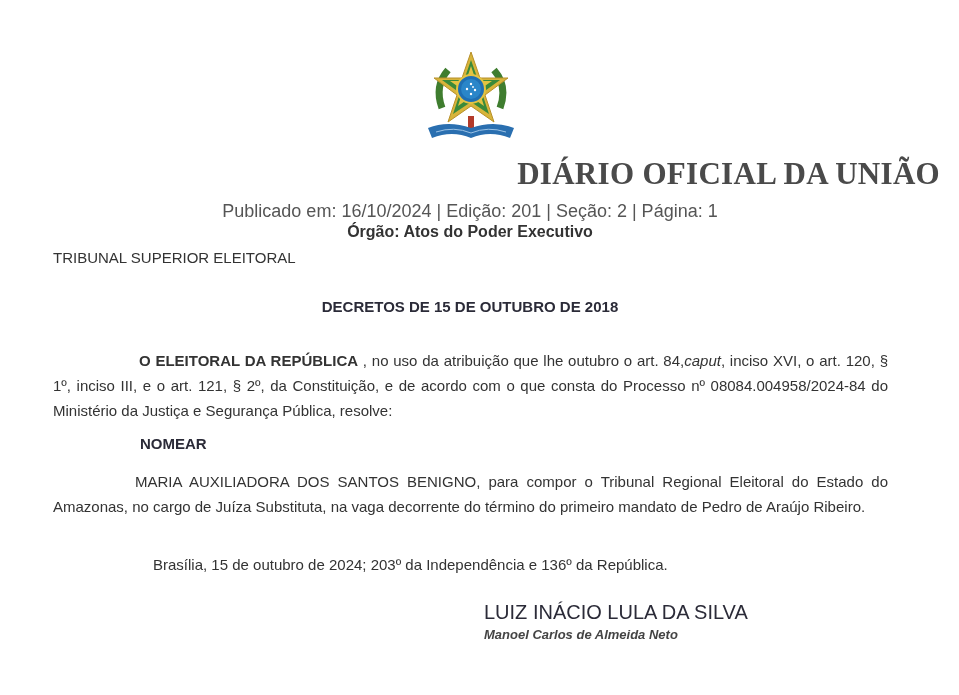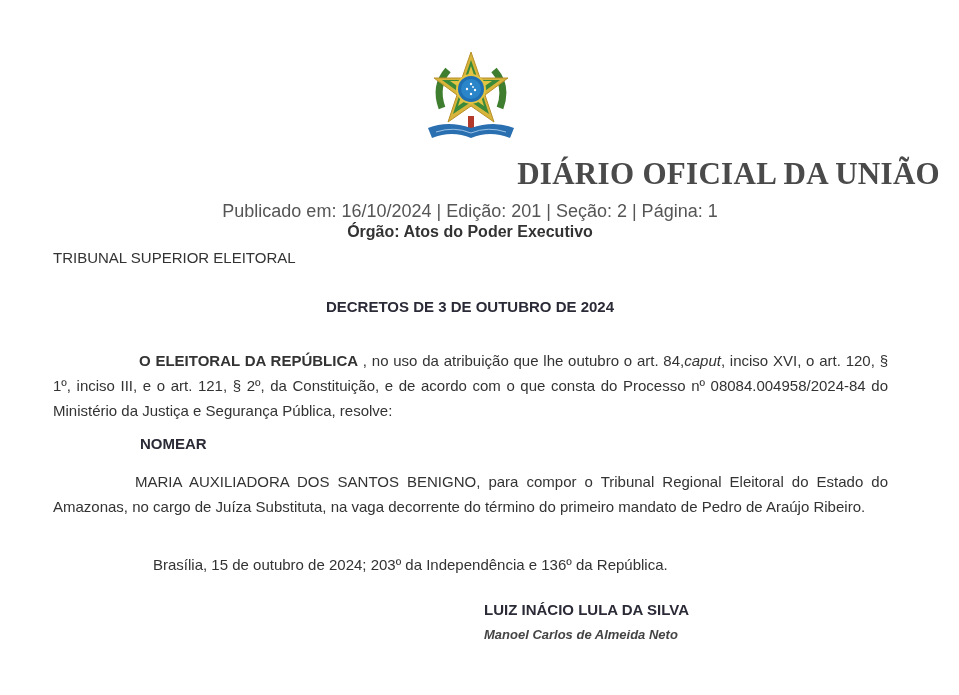--- a/index.html
+++ b/index.html
@@ -29,21 +29,21 @@
     }
     .para {
       position: absolute; left: 53px; width: 835px; text-align: justify;
     }
     .p1 { top: 348px; }
     .p1 .indent { display: inline-block; width: 86px; }
     .nomear { position: absolute; left: 140px; top: 435px; font-weight: bold; font-size: 15px; color: #2b2b38; text-align: right; }
     .p2 { top: 469px; }
     .p2 .indent { display: inline-block; width: 82px; }
     .dateline { position: absolute; left: 153px; top: 552px; }
-    .sig-name { position: absolute; left: 484px; top: 601px; font-weight: bold; font-size: 15px; color: #2b2b38; }
+    .sig-name { position: absolute; left: 484px; top: 601px; font-weight: normal; font-size: 20px; color: #2b2b38; }
     .sig-minister { position: absolute; left: 484px; top: 627px; font-style: italic; font-size: 13px; color: #444; font-weight: bold; }
   </style>
 </head>
 <body>
 
 <div class="crest">
   <svg width="94" height="94" viewBox="0 0 94 94">
 
     <path d="M18 60 Q10 38 24 22" stroke="#3f7d2f" stroke-width="7" fill="none"></path>
     <path d="M76 60 Q84 38 70 22" stroke="#3f7d2f" stroke-width="7" fill="none"></path>
@@ -65,21 +65,21 @@
     <path d="M12 84 Q30 78 47 85 Q64 78 82 84" stroke="#9cc3e6" stroke-width="1" fill="none"></path>
   </svg>
 </div>
 
 <div class="masthead-title">DIÁRIO OFICIAL DA UNIÃO</div>
 <div class="pub-info">Publicado em: 16/10/2024 | Edição: 201 | Seção: 2 | Página: 1</div>
 <div class="orgao">Órgão: Atos do Poder Executivo</div>
 
 <div class="issuer body-text">TRIBUNAL SUPERIOR ELEITORAL</div>
 
-<div class="decree-title">DECRETOS DE 3 DE OUTUBRO DE 2024</div>
+<div class="decree-title">DECRETOS DE 15 DE OUTUBRO DE 2018</div>
 
 <div class="para p1 body-text"><span class="indent"></span><b>O ELEITORAL DA REPÚBLICA</b><span> , no uso da atribuição que lhe outubro o art. 84,</span><i>caput</i><span>, inciso XVI, o art. 120, § 1º, inciso III, e o art. 121, § 2º, da Constituição, e de acordo com o que consta do Processo nº 08084.004958/2024-84 do Ministério da Justiça e Segurança Pública, resolve:</span></div>
 
 <div class="nomear">NOMEAR</div>
 
 <div class="para p2 body-text"><span class="indent"></span><span>MARIA AUXILIADORA DOS SANTOS BENIGNO, para compor o Tribunal Regional Eleitoral do Estado do Amazonas, no cargo de Juíza Substituta, na vaga decorrente do término do primeiro mandato de Pedro de Araújo Ribeiro.</span></div>
 
 <div class="dateline body-text">Brasília, 15 de outubro de 2024; 203º da Independência e 136º da República.</div>
 
 <div class="sig-name">LUIZ INÁCIO LULA DA SILVA</div>

